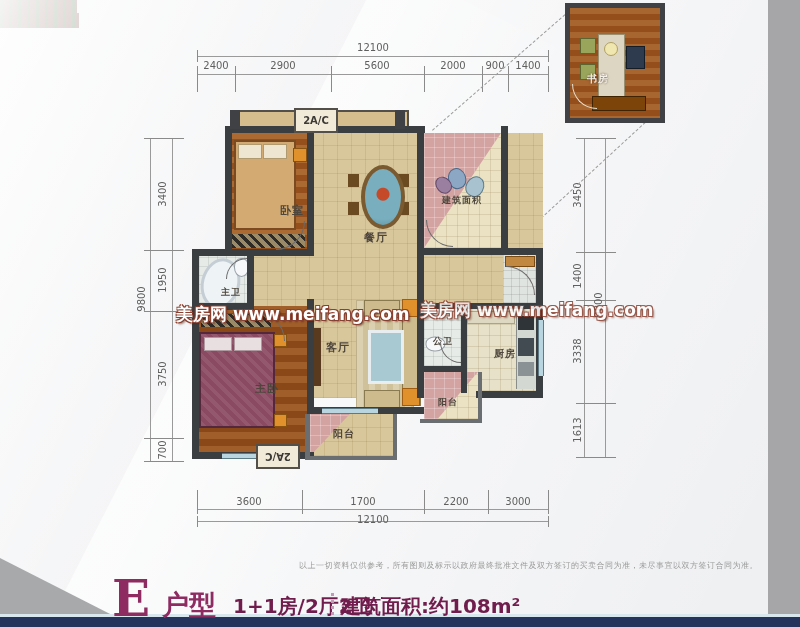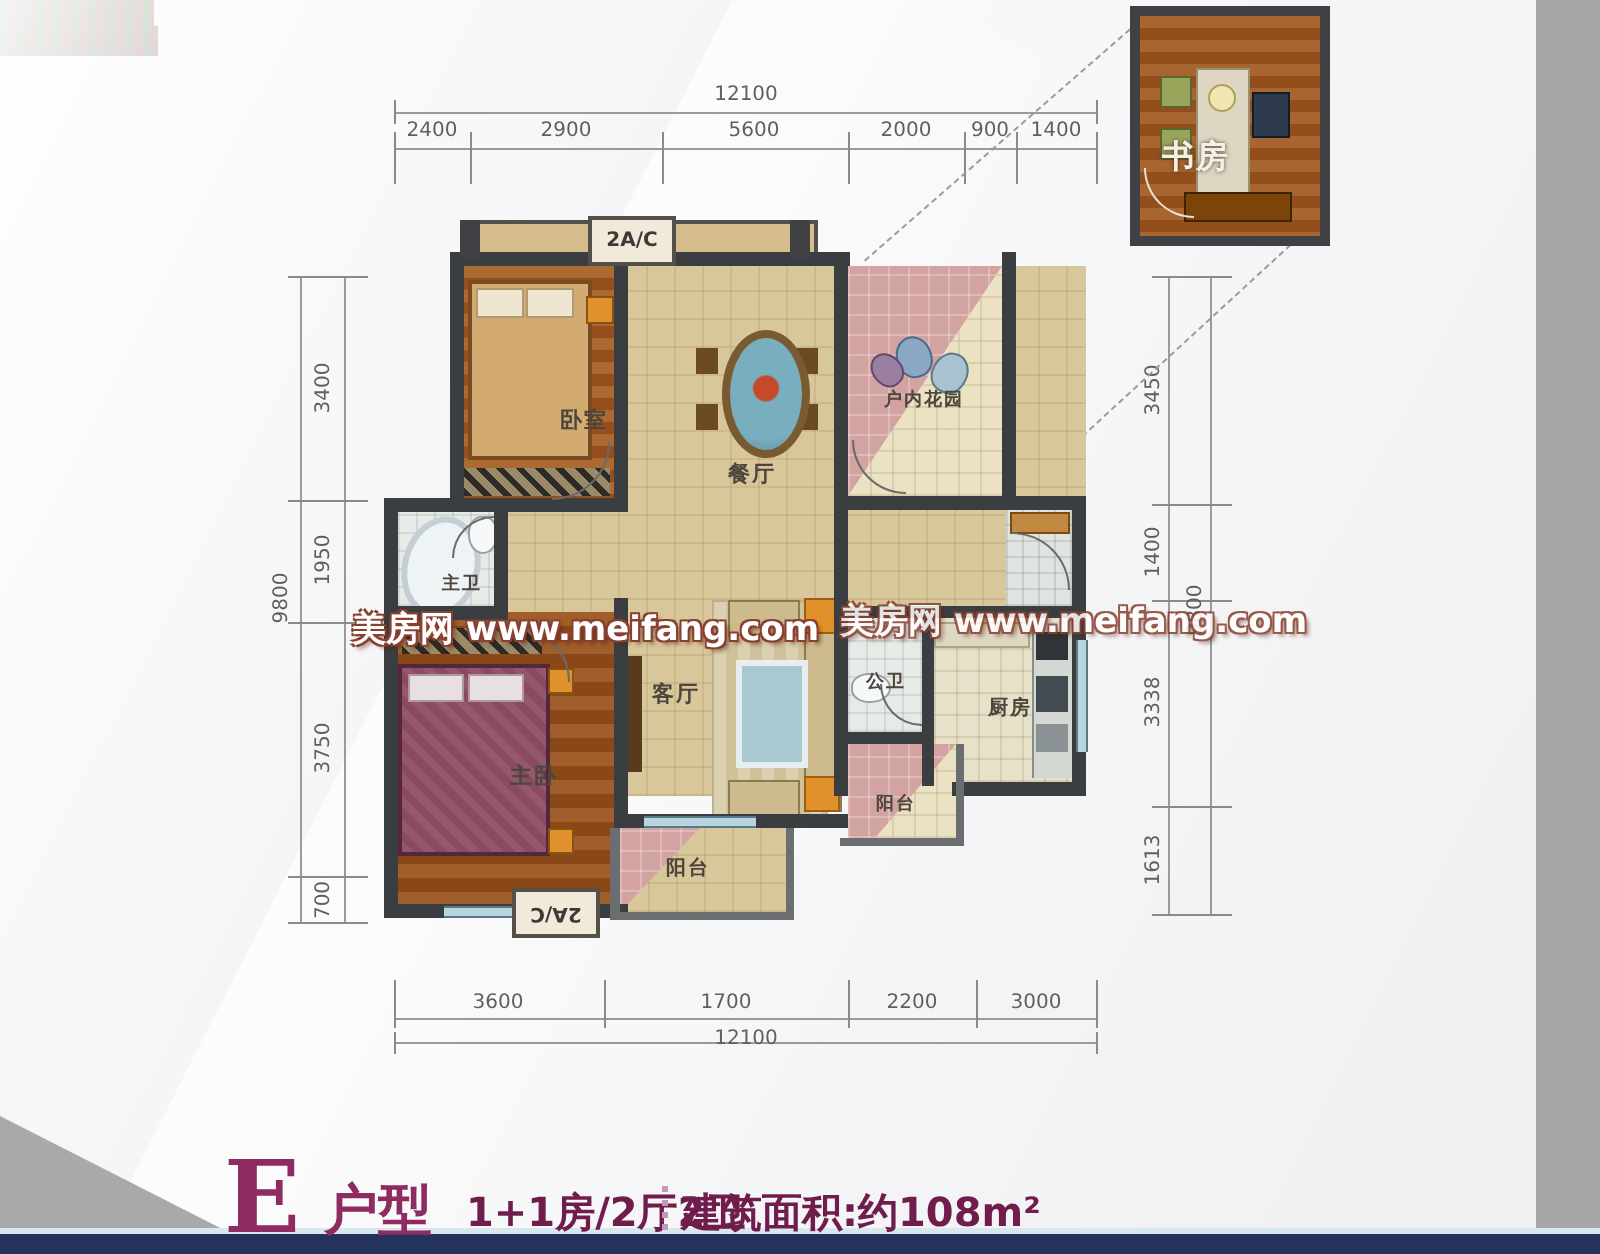--- a/index.html
+++ b/index.html
@@ -47,21 +47,21 @@
          font-size:10px;font-weight:bold;color:#3c3a36;display:flex;align-items:center;justify-content:center;}
   .dash{position:absolute;border-top:1px dashed #9b9b9b;transform-origin:0 0;z-index:0;}
   .wm{position:absolute;z-index:9;font-size:17px;font-weight:bold;color:#ffffff;white-space:nowrap;
       text-shadow:1px 1px 0 #8a4030,-1px -1px 0 #8a4030,1px -1px 0 #8a4030,-1px 1px 0 #8a4030,2px 2px 2px rgba(80,30,10,.55);}
   .title-e{position:absolute;z-index:9;font-family:"DejaVu Serif","Liberation Serif",serif;
            font-size:50px;font-weight:bold;color:#8e2c62;line-height:1;}
   .title-suffix{position:absolute;z-index:9;font-size:27px;font-weight:bold;color:#8e2c62;}
   .title-sub{position:absolute;z-index:9;font-size:20px;font-weight:bold;color:#701d4d;}
   .title-sep{position:absolute;z-index:9;width:0;height:22px;border-left:3px dotted #c39ab5;}
   .disc{position:absolute;z-index:9;font-size:8px;color:#9a9a9a;letter-spacing:.5px;white-space:nowrap;}
-  .study-lab{position:absolute;z-index:8;font-size:16px;font-weight:bold;color:#f4f0e8;
+  .study-lab{position:absolute;z-index:8;font-size:10px;font-weight:bold;color:#f4f0e8;
              transform:translate(-50%,-50%);letter-spacing:1px;text-shadow:0 0 2px rgba(60,30,10,.8);}
 </style>
 </head>
 <body>
 
 <div class="stage">
 
   <div class="streak1"></div>
   <div class="streak2"></div>
   <div class="graytri"></div>
@@ -238,21 +238,21 @@
 
     <div class="arc" style="left:276px;top:221px;width:28px;height:28px;border-right:1.4px solid #6a6a6a;border-bottom:1.4px solid #6a6a6a;border-bottom-right-radius:100%;"></div>
     <div class="arc" style="left:256px;top:312px;width:28px;height:28px;border-top:1.4px solid #6a6a6a;border-right:1.4px solid #6a6a6a;border-top-right-radius:100%;"></div>
     <div class="arc" style="left:226px;top:258px;width:20px;height:20px;border-left:1.4px solid #6a6a6a;border-top:1.4px solid #6a6a6a;border-top-left-radius:100%;"></div>
     <div class="arc" style="left:426px;top:220px;width:26px;height:26px;border-left:1.4px solid #6a6a6a;border-bottom:1.4px solid #6a6a6a;border-bottom-left-radius:100%;"></div>
     <div class="arc" style="left:506px;top:266px;width:28px;height:28px;border-top:1.4px solid #6a6a6a;border-right:1.4px solid #6a6a6a;border-top-right-radius:100%;"></div>
     <div class="arc" style="left:440px;top:342px;width:20px;height:20px;border-left:1.4px solid #6a6a6a;border-bottom:1.4px solid #6a6a6a;border-bottom-left-radius:100%;"></div>
 
     <span class="roomlab" style="left:292px;top:210px;font-size:11px;">卧室</span>
     <span class="roomlab" style="left:376px;top:237px;font-size:11px;">餐厅</span>
-    <span class="roomlab" style="left:462px;top:200px;font-size:9px;">户内花园</span>
+    <span class="roomlab" style="left:462px;top:200px;font-size:9px;">建筑面积</span>
     <span class="roomlab" style="left:231px;top:292px;font-size:9px;">主卫</span>
     <span class="roomlab" style="left:338px;top:347px;font-size:11px;">客厅</span>
     <span class="roomlab" style="left:267px;top:388px;font-size:11px;">主卧</span>
     <span class="roomlab" style="left:443px;top:341px;font-size:9px;">公卫</span>
     <span class="roomlab" style="left:505px;top:354px;font-size:10px;">厨房</span>
     <span class="roomlab" style="left:448px;top:402px;font-size:9px;">阳台</span>
     <span class="roomlab" style="left:344px;top:434px;font-size:10px;">阳台</span>
   </div>
 
   <div>
@@ -263,20 +263,21 @@
     <div class="furn" style="left:580px;top:64px;width:14px;height:14px;background:#9aa55c;border:1px solid #5a6530;z-index:3;"></div>
     <div class="furn" style="left:626px;top:46px;width:17px;height:21px;background:#2e3a4e;border:1px solid #141c28;z-index:3;"></div>
     <div class="furn" style="left:592px;top:96px;width:52px;height:13px;background:#7c4408;border:1px solid #3f2200;z-index:3;"></div>
     <div class="arc" style="left:572px;top:84px;width:24px;height:24px;border-left:1.4px solid #e8e0d0;border-bottom:1.4px solid #e8e0d0;border-bottom-left-radius:100%;z-index:4;"></div>
     <span class="study-lab" style="left:598px;top:79px;">书房</span>
   </div>
 
   <span class="wm" style="left:176px;top:303px;">美房网 www.meifang.com</span>
   <span class="wm" style="left:420px;top:299px;opacity:.85;">美房网 www.meifang.com</span>
 
+  <span class="disc" style="right:42px;top:560px;">以上一切资料仅供参考，所有图则及标示以政府最终批准文件及双方签订的买卖合同为准，未尽事宜以双方签订合同为准。</span>
 
   <div>
     <span class="title-e" style="left:112px;top:574px;">E</span>
     <span class="title-suffix" style="left:162px;top:587px;">户型</span>
     <span class="title-sub" style="left:233px;top:593px;">1+1房/2厅2卫</span>
     <span class="title-sep" style="left:331px;top:593px;"></span>
     <span class="title-sub" style="left:341px;top:593px;">建筑面积:约108m²</span>
   </div>
 
   <div class="baredge"></div>

